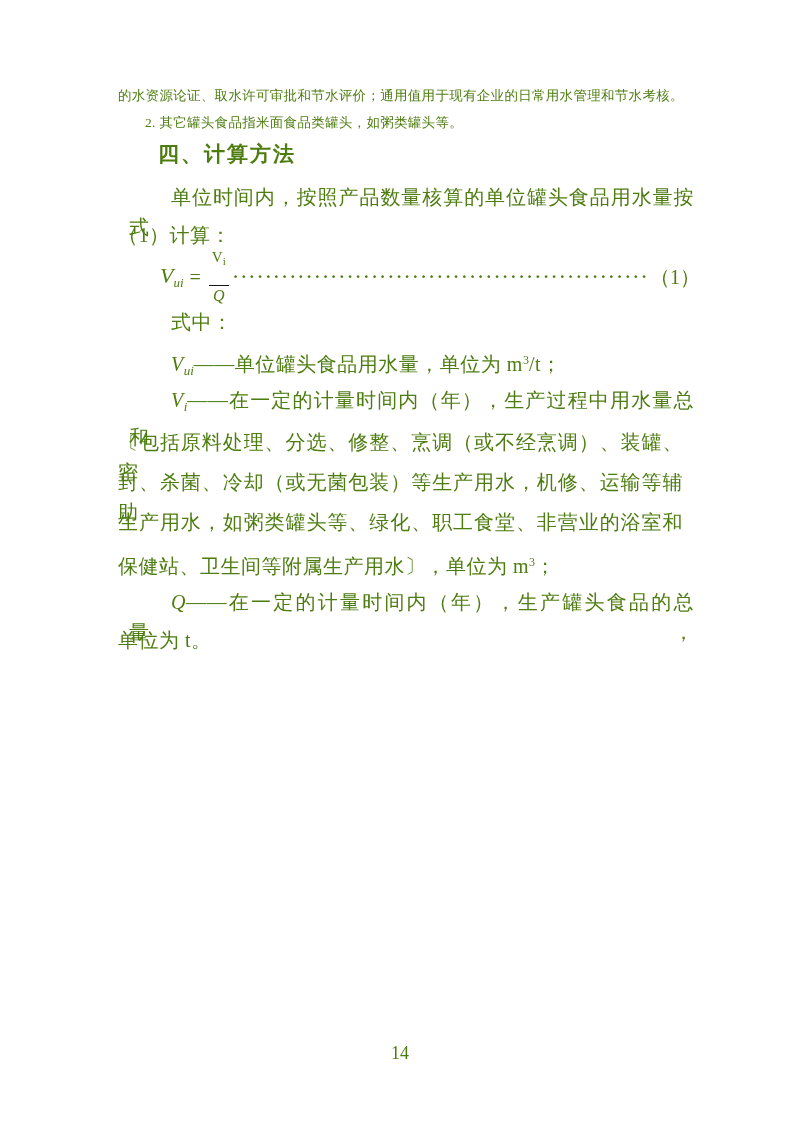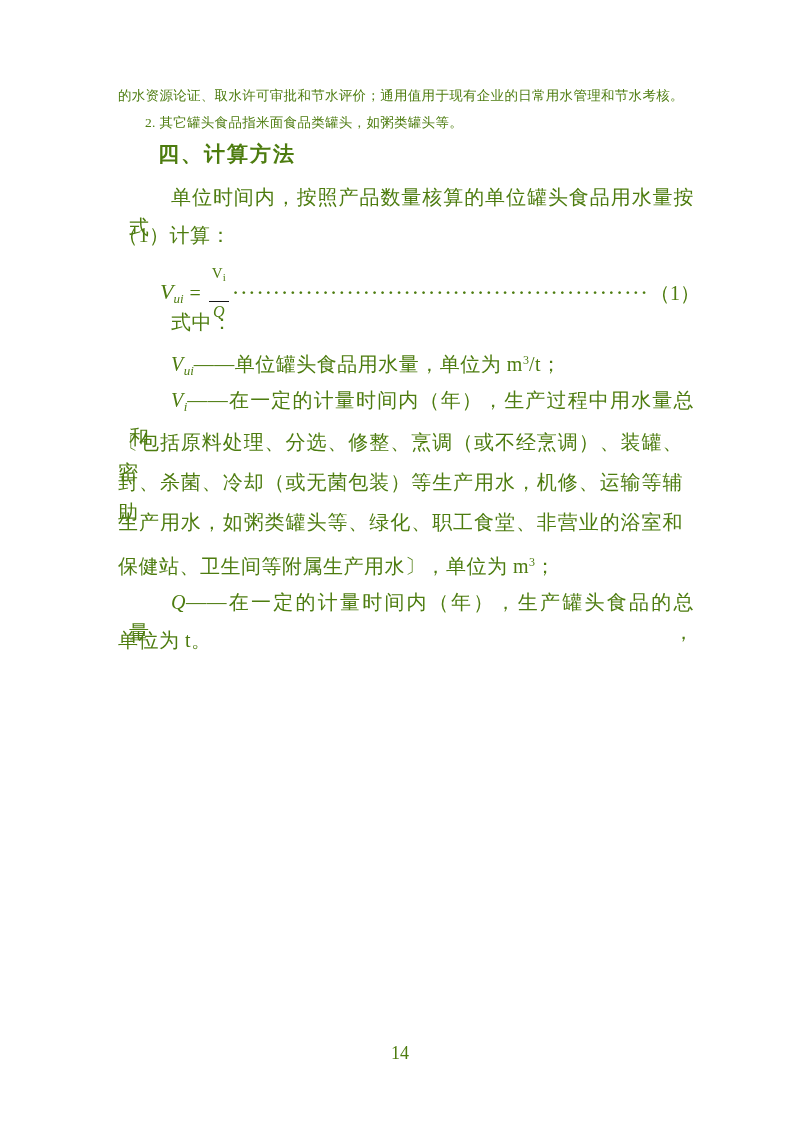--- a/index.html
+++ b/index.html
@@ -78,21 +78,21 @@
   sup.usup {
     font-size: 12px;
     vertical-align: 7px;
     letter-spacing: 0;
   }
 
   
   .formula-row {
     position: absolute;
     left: 118px;
-    top: 264px;
+    top: 248px;
     width: 582px;
     height: 58px;
     display: flex;
     align-items: center;
     justify-content: space-between;
   }
   .formula-lhs {
     margin-left: 42px;
     white-space: nowrap;
     font-size: 22px;

